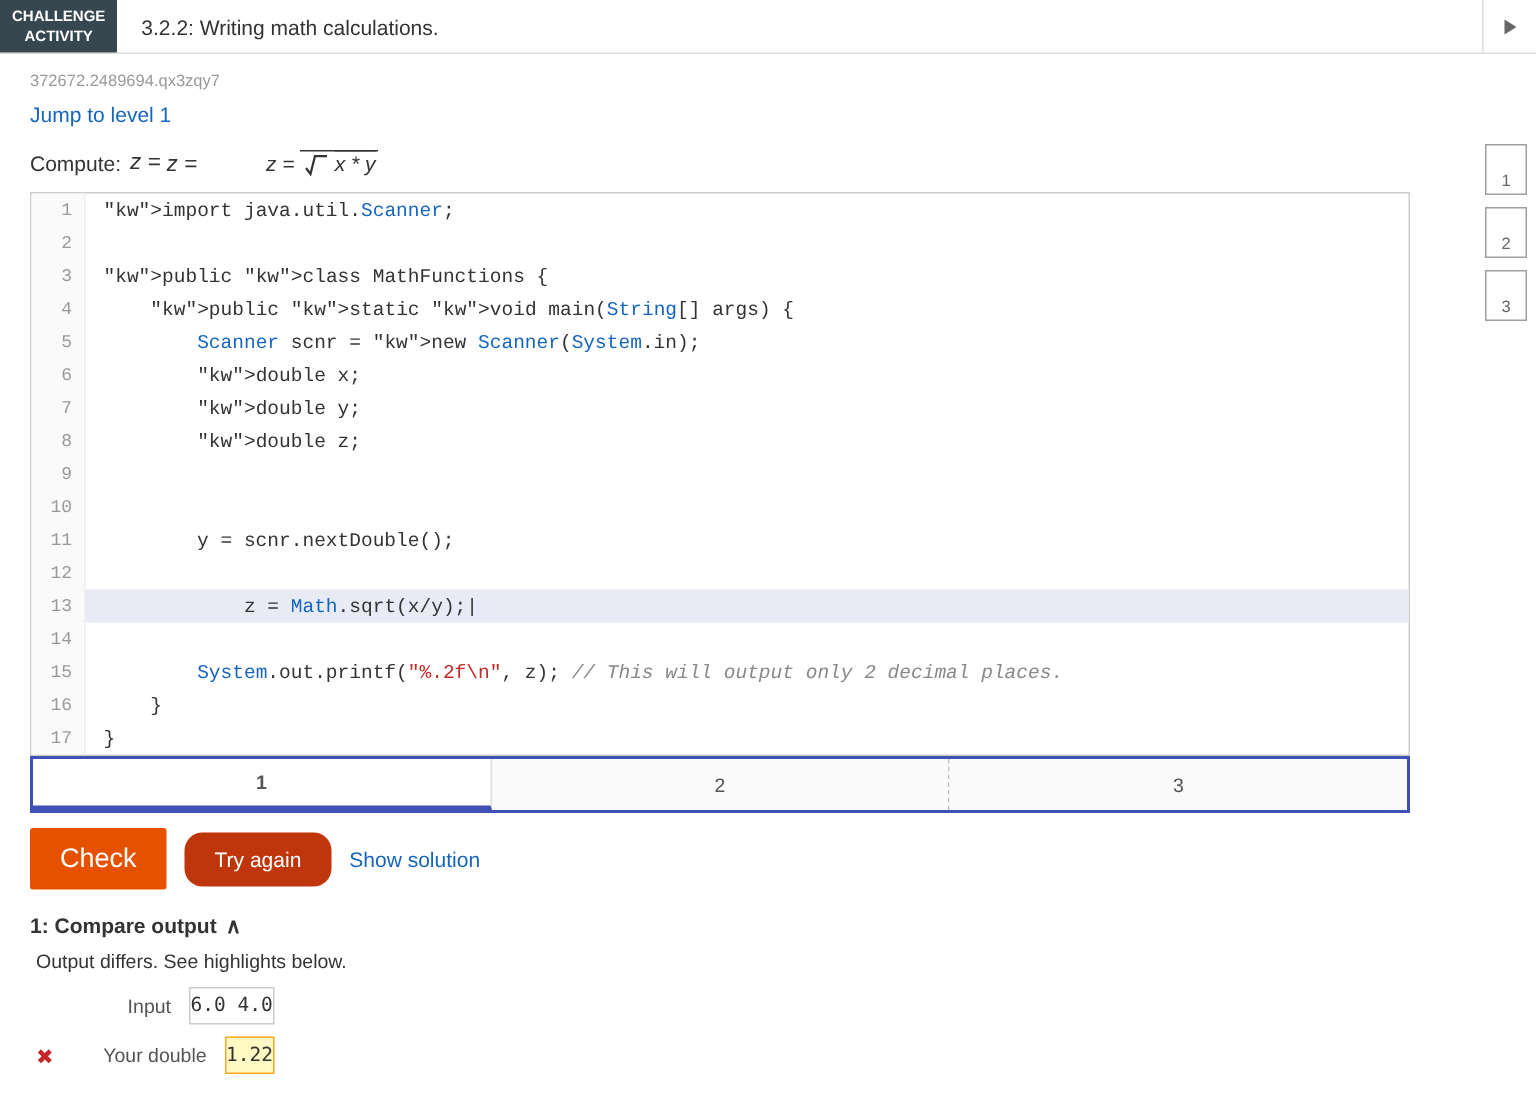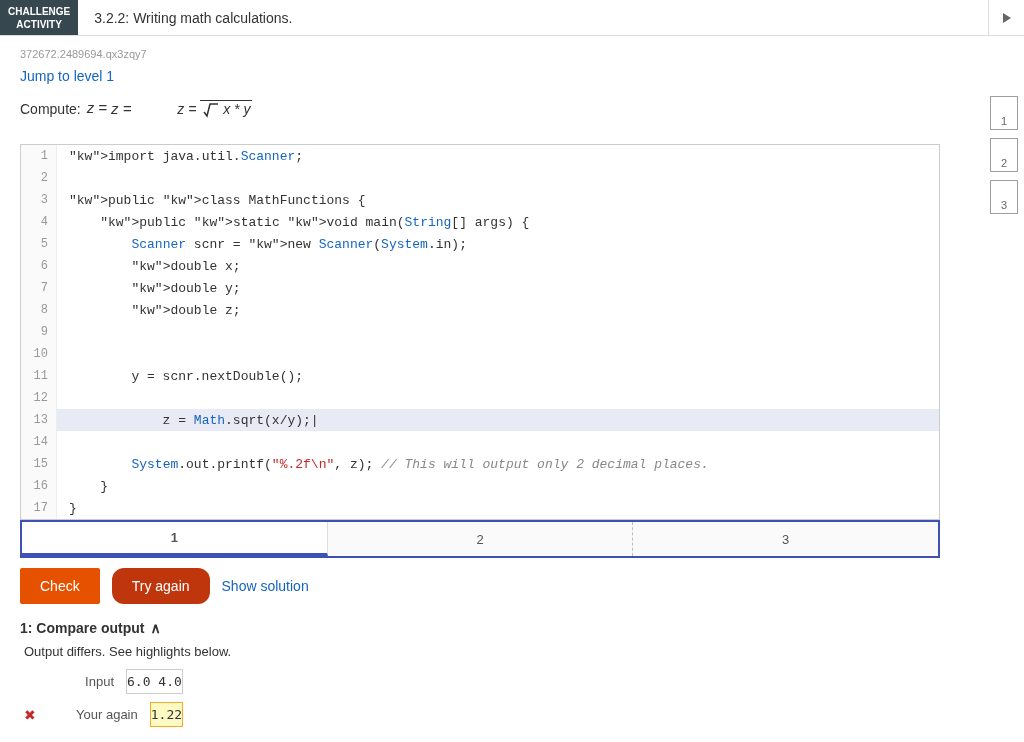--- a/index.html
+++ b/index.html
@@ -55,21 +55,21 @@
       color: #1565c0;
       font-size: 14px;
       text-decoration: none;
       cursor: pointer;
       margin-bottom: 14px;
       display: inline-block;
     }
 
     .formula-text {
       font-size: 14px;
-      margin-bottom: 24px;
+      margin-bottom: 8px;
       display: flex;
       align-items: center;
       gap: 6px;
     }
     .formula-math {
       font-style: italic;
       font-size: 15px;
     }
 
     .code-editor {
@@ -144,21 +144,21 @@
       align-items: center;
       gap: 12px;
       margin-top: 10px;
       margin-bottom: 16px;
     }
     .btn-check {
       background: #e65100;
       color: #fff;
       border: none;
       padding: 10px 20px;
-      font-size: 14px;
+      font-size: 18px;
       cursor: pointer;
       border-radius: 2px;
     }
     .btn-try {
       background: #bf360c;
       color: #fff;
       border: none;
       padding: 10px 20px;
       font-size: 14px;
       cursor: pointer;
@@ -385,21 +385,21 @@
       <span>∧</span>
     </div>
     <div class="compare-body">
       <div class="output-differ">Output differs. See highlights below.</div>
       <div class="io-row">
         <span class="io-label">Input</span>
         <span class="io-value">6.0  4.0</span>
       </div>
       <div class="io-row">
         <span class="error-icon">✖</span>
-        <span class="io-label">Your again</span>
+        <span class="io-label">Your double</span>
         <span class="io-value wrong">1.22</span>
       </div>
     </div>
   </div>
 
   
   <div class="right-panel" id="right-panel">
       <div class="level-btn">1</div>
       <div class="level-btn">2</div>
       <div class="level-btn">3</div>

